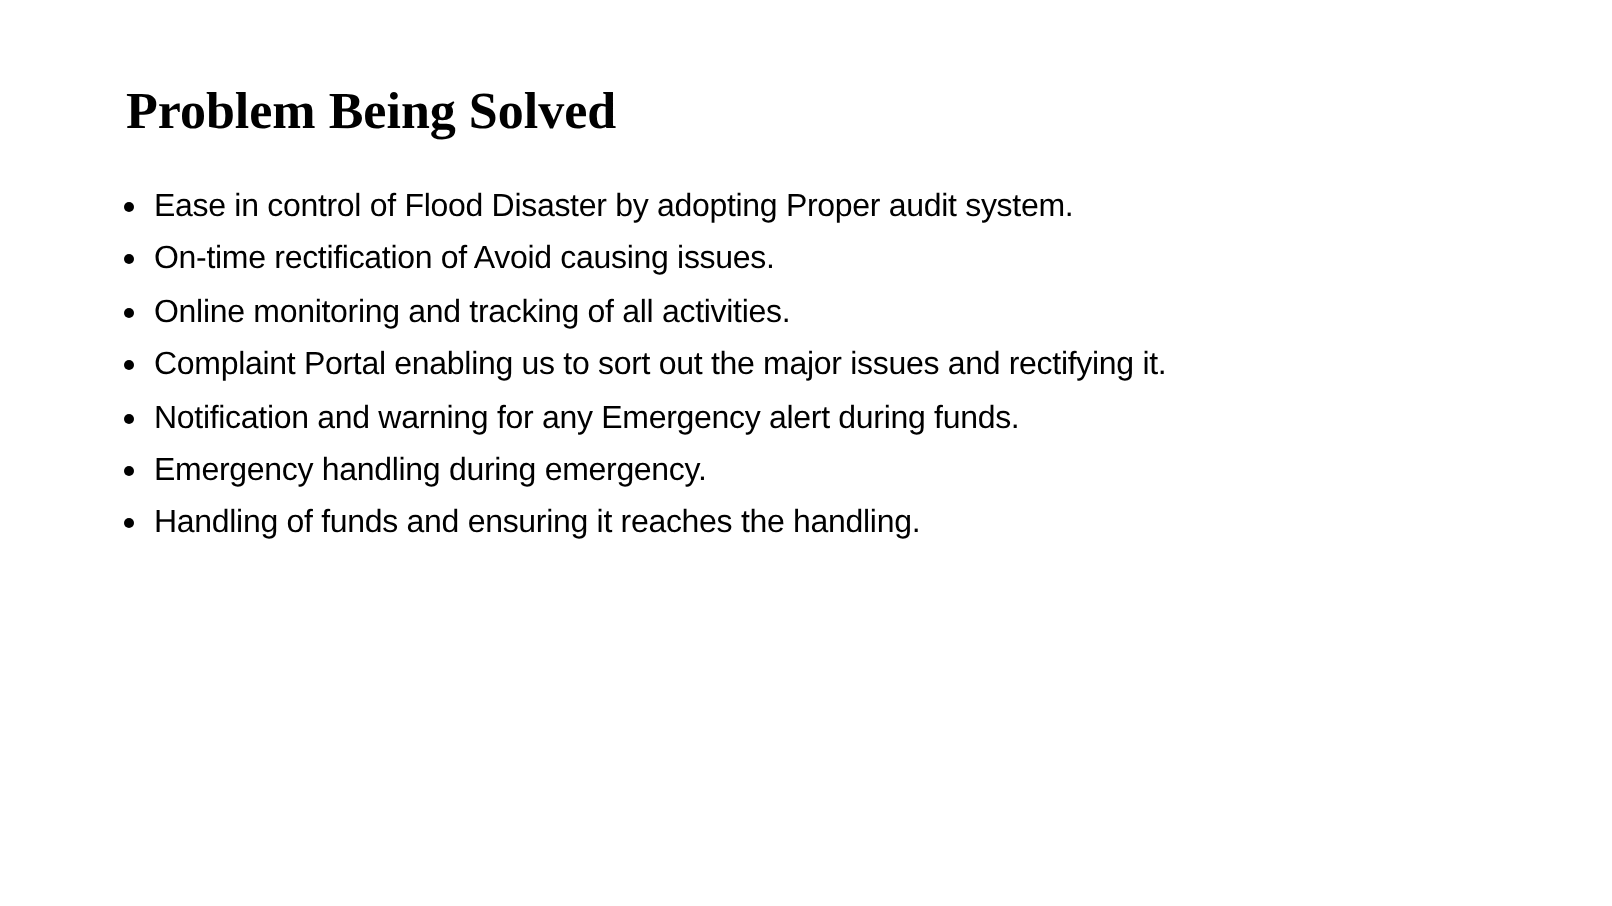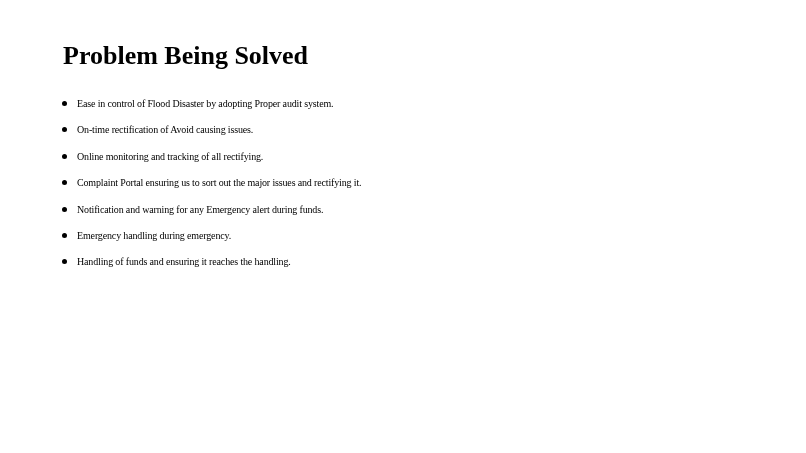--- a/index.html
+++ b/index.html
@@ -32,22 +32,22 @@
       color: #000000;
       white-space: nowrap;
     }
     .bullets {
       position: absolute;
       left: 60px;
       top: 94px;
       margin: 0;
       padding: 0;
       list-style: none;
-      font-family: Liberation Serif, serif;
-      font-size: 10px;
+      font-family: Liberation Sans, sans-serif;
+      font-size: 16px;
       color: #000000;
     }
     .bullets li {
       position: relative;
       height: 26.4px;
       line-height: 20px;
       padding-left: 17px;
       white-space: nowrap;
       letter-spacing: -0.15px;
     }
@@ -71,25 +71,25 @@
     <li>
       <span class="dot"></span>
       <span>Ease in control of Flood Disaster by adopting Proper audit system.</span>
     </li>
     <li>
       <span class="dot"></span>
       <span>On-time rectification of Avoid causing issues.</span>
     </li>
     <li>
       <span class="dot"></span>
-      <span>Online monitoring and tracking of all rectifying.</span>
+      <span>Online monitoring and tracking of all activities.</span>
     </li>
     <li>
       <span class="dot"></span>
-      <span>Complaint Portal ensuring us to sort out the major issues and rectifying it.</span>
+      <span>Complaint Portal enabling us to sort out the major issues and rectifying it.</span>
     </li>
     <li>
       <span class="dot"></span>
       <span>Notification and warning for any Emergency alert during funds.</span>
     </li>
     <li>
       <span class="dot"></span>
       <span>Emergency handling during emergency.</span>
     </li>
     <li>

